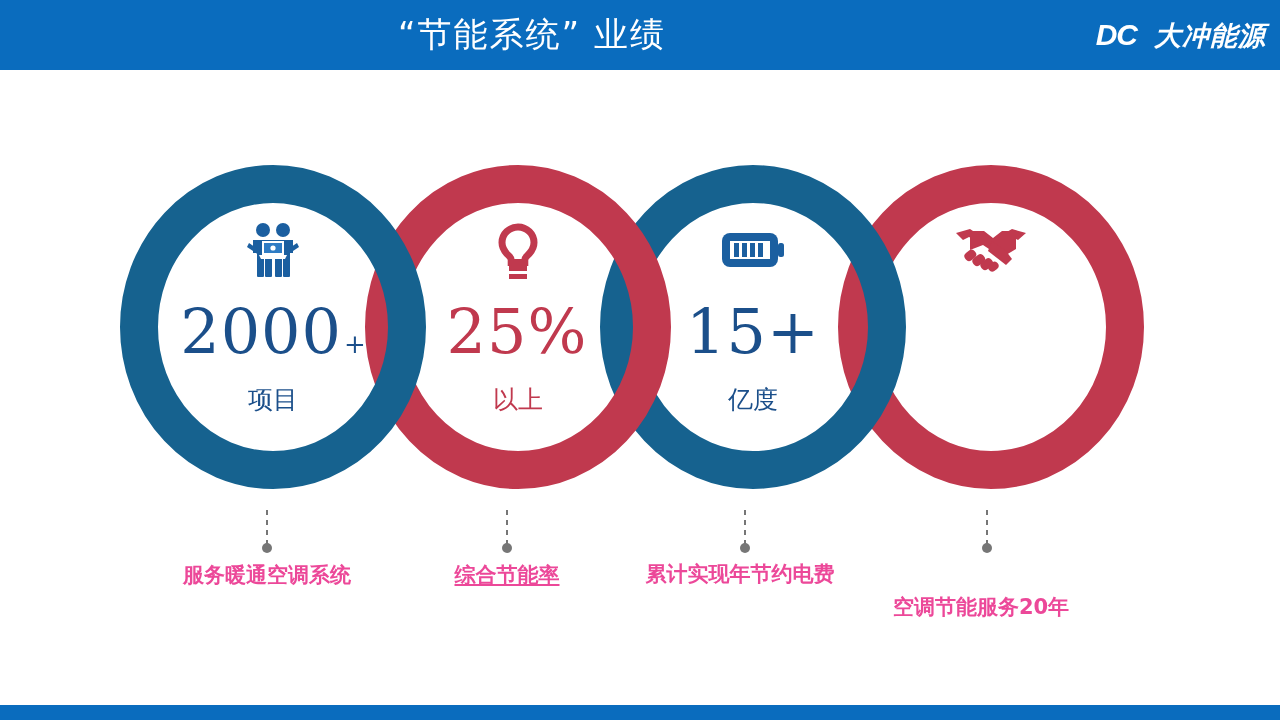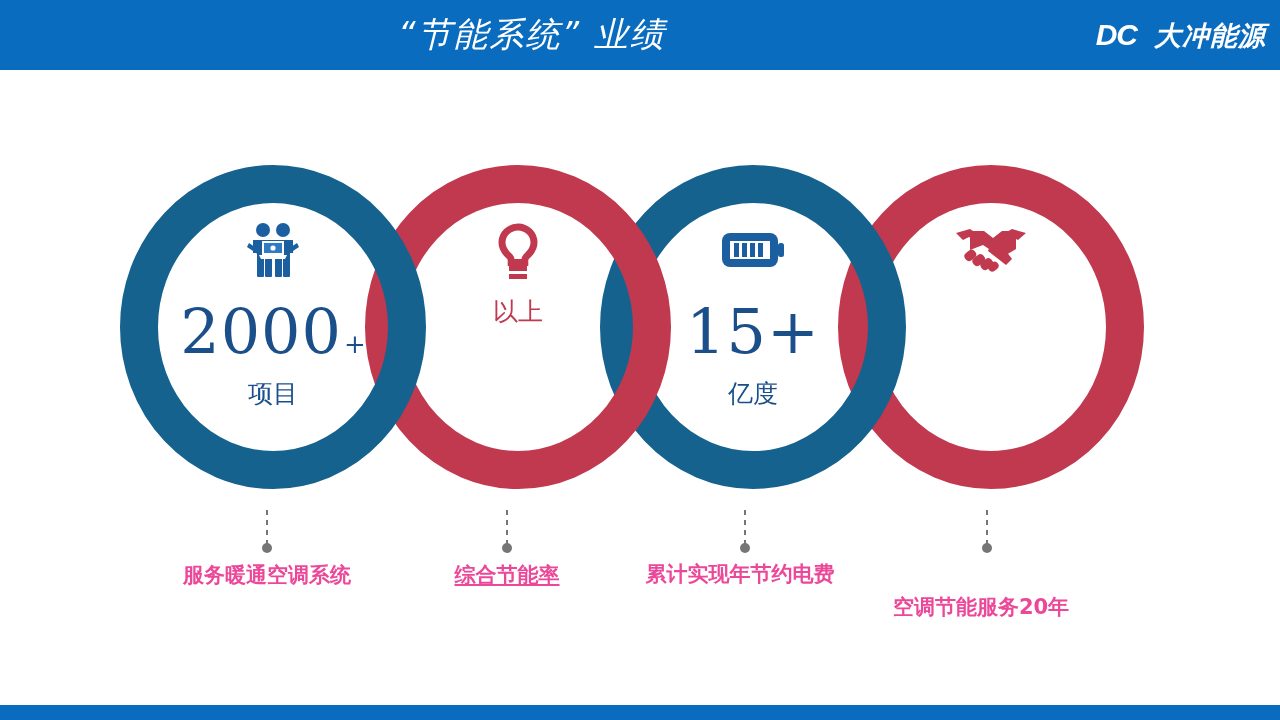--- a/index.html
+++ b/index.html
@@ -14,21 +14,20 @@
   
   .header {
     position:absolute; left:0; top:0; width:1280px; height:70px;
     background:#0a6cbe;
   }
   .header-title {
     position:absolute; left:0; top:0; width:1064px; height:70px;
     display:flex; align-items:center; justify-content:center;
     color:#ffffff; font-size:34px; letter-spacing:2px; font-weight:400;
     font-family:"DejaVu Sans","Liberation Sans",sans-serif;
-    font-style:italic;
   }
   .logo {
     position:absolute; right:14px; top:12px; height:46px;
     display:flex; align-items:center; gap:17px;
   }
   .logo-dc {
     color:#ffffff; font-size:30px; font-weight:bold; font-style:italic;
     letter-spacing:-1px; line-height:1;
     font-family:"Liberation Sans","DejaVu Sans",sans-serif;
   }
@@ -62,21 +61,21 @@
   .ring-value {
     margin-top:20px; line-height:1;
     display:flex; align-items:baseline; justify-content:center;
     font-family:"DejaVu Serif","Liberation Serif",serif;
   }
   .big   { font-size:62px; font-weight:400; letter-spacing:1px; }
   .suffix-sm  { font-size:26px; font-weight:400; margin-left:2px; }
   .suffix-cn  { font-size:30px; font-weight:400; margin-left:1px;
                 font-family:"DejaVu Sans","Liberation Sans",sans-serif; }
   .ring-sub {
-    margin-top:18px; font-size:25px; line-height:1;
+    margin-top:24px; font-size:25px; line-height:1;
     font-family:"DejaVu Sans","Liberation Sans",sans-serif;
   }
   .c-blue { color:#1b4f8a; }
   .c-red  { color:#c0394e; }
 
   
   .connector { position:absolute; width:14px; }
   .conn-line {
     position:absolute; left:6px; top:0; width:2px; height:34px;
     background:repeating-linear-gradient(to bottom,#767676 0 5px,transparent 5px 10px);
@@ -152,20 +151,24 @@
       <div class="ring-content">
         <div class="ring-icon">
           <svg width="46" height="58" viewBox="0 0 46 58">
             <g fill="none" stroke="#c0394e" stroke-width="7">
               <path d="M23 6c-8.8 0-16 7-16 15.6 0 6 3.4 10 6.6 12.9 1.6 1.5 2.6 2.6 2.6 4.5v2.6h13.6V39c0-1.9 1-3 2.6-4.5C35.6 31.6 39 27.6 39 21.6 39 13 31.8 6 23 6z"></path>
             </g>
             <rect x="14" y="45" width="18" height="5" fill="#c0394e"></rect>
             <rect x="14" y="53" width="18" height="5" fill="#c0394e"></rect>
           </svg>
         </div>
+        <div class="ring-value c-red">
+          <span class="big">25%</span>
+          <span class="suffix-sm"></span>
+        </div>
         <div class="ring-sub c-red">以上</div>
       </div>
     </div>
 
     <div class="ring-wrap" style="left:600px; top:95px; z-index:2;">
       <svg class="ring-svg" viewBox="0 0 306 324">
         <ellipse cx="153" cy="162" rx="134" ry="143" fill="none" stroke="#16628f" stroke-width="38"></ellipse>
       </svg>
       <div class="ring-content">
         <div class="ring-icon">

